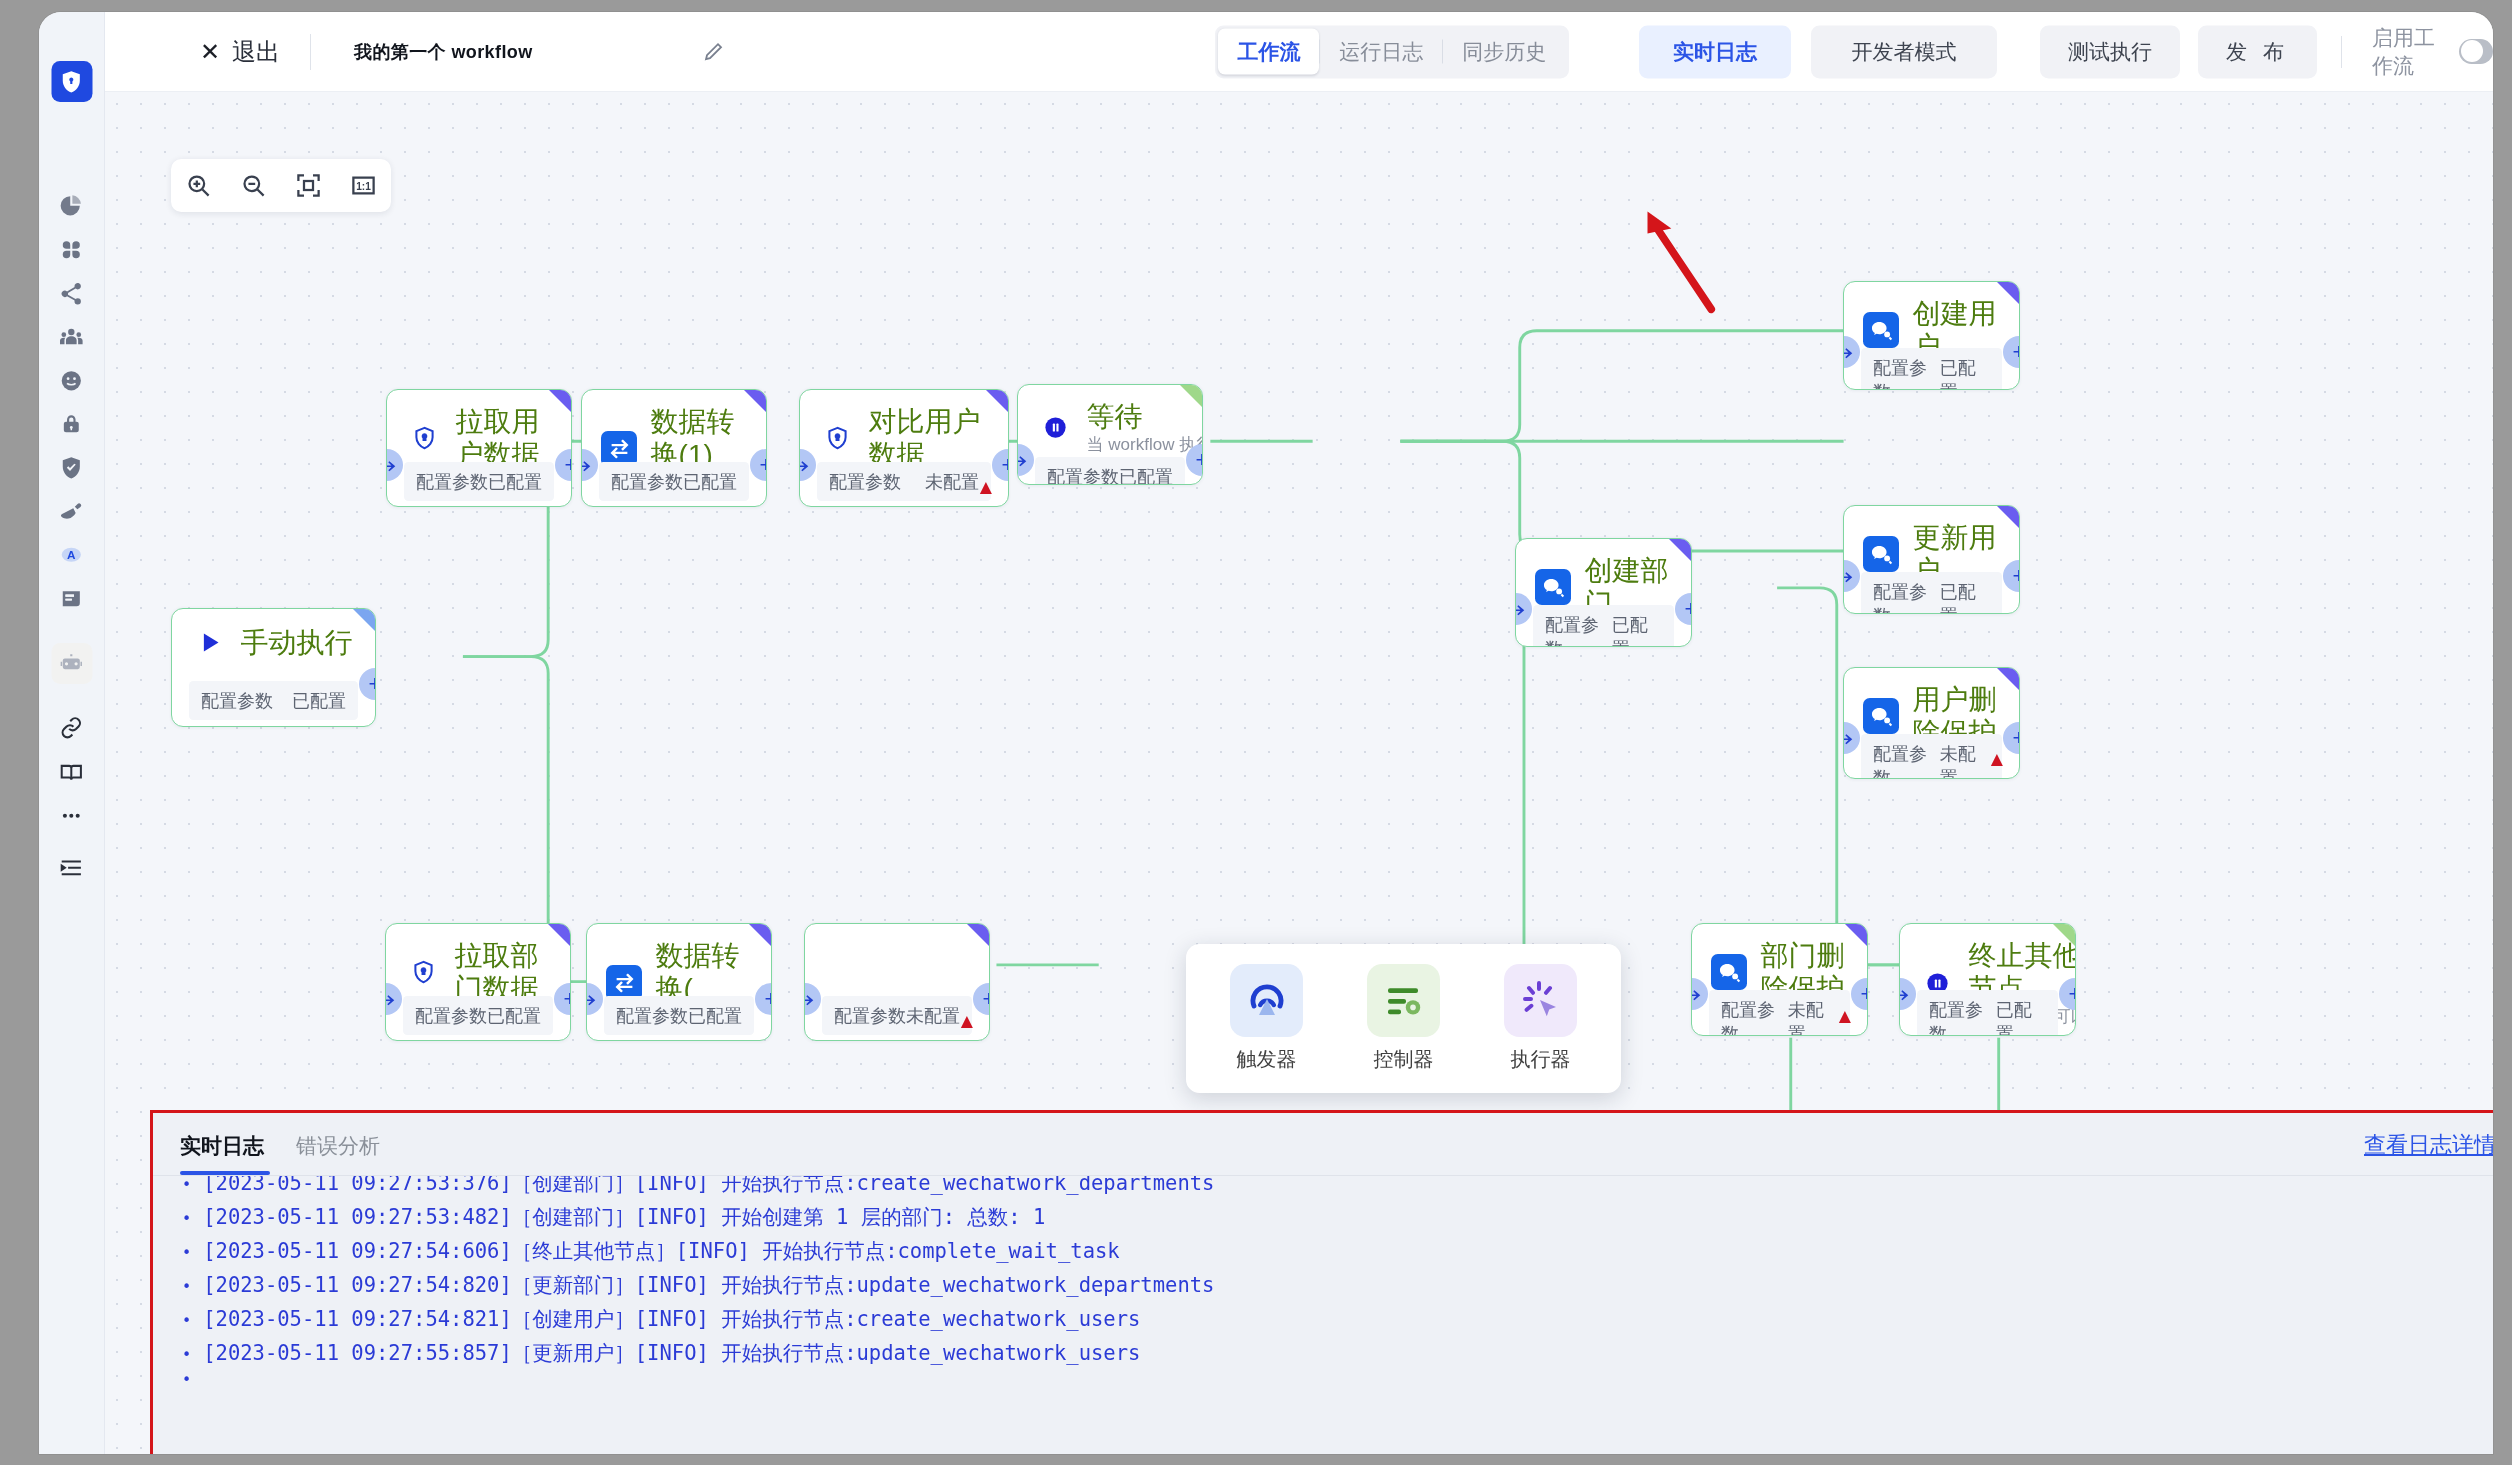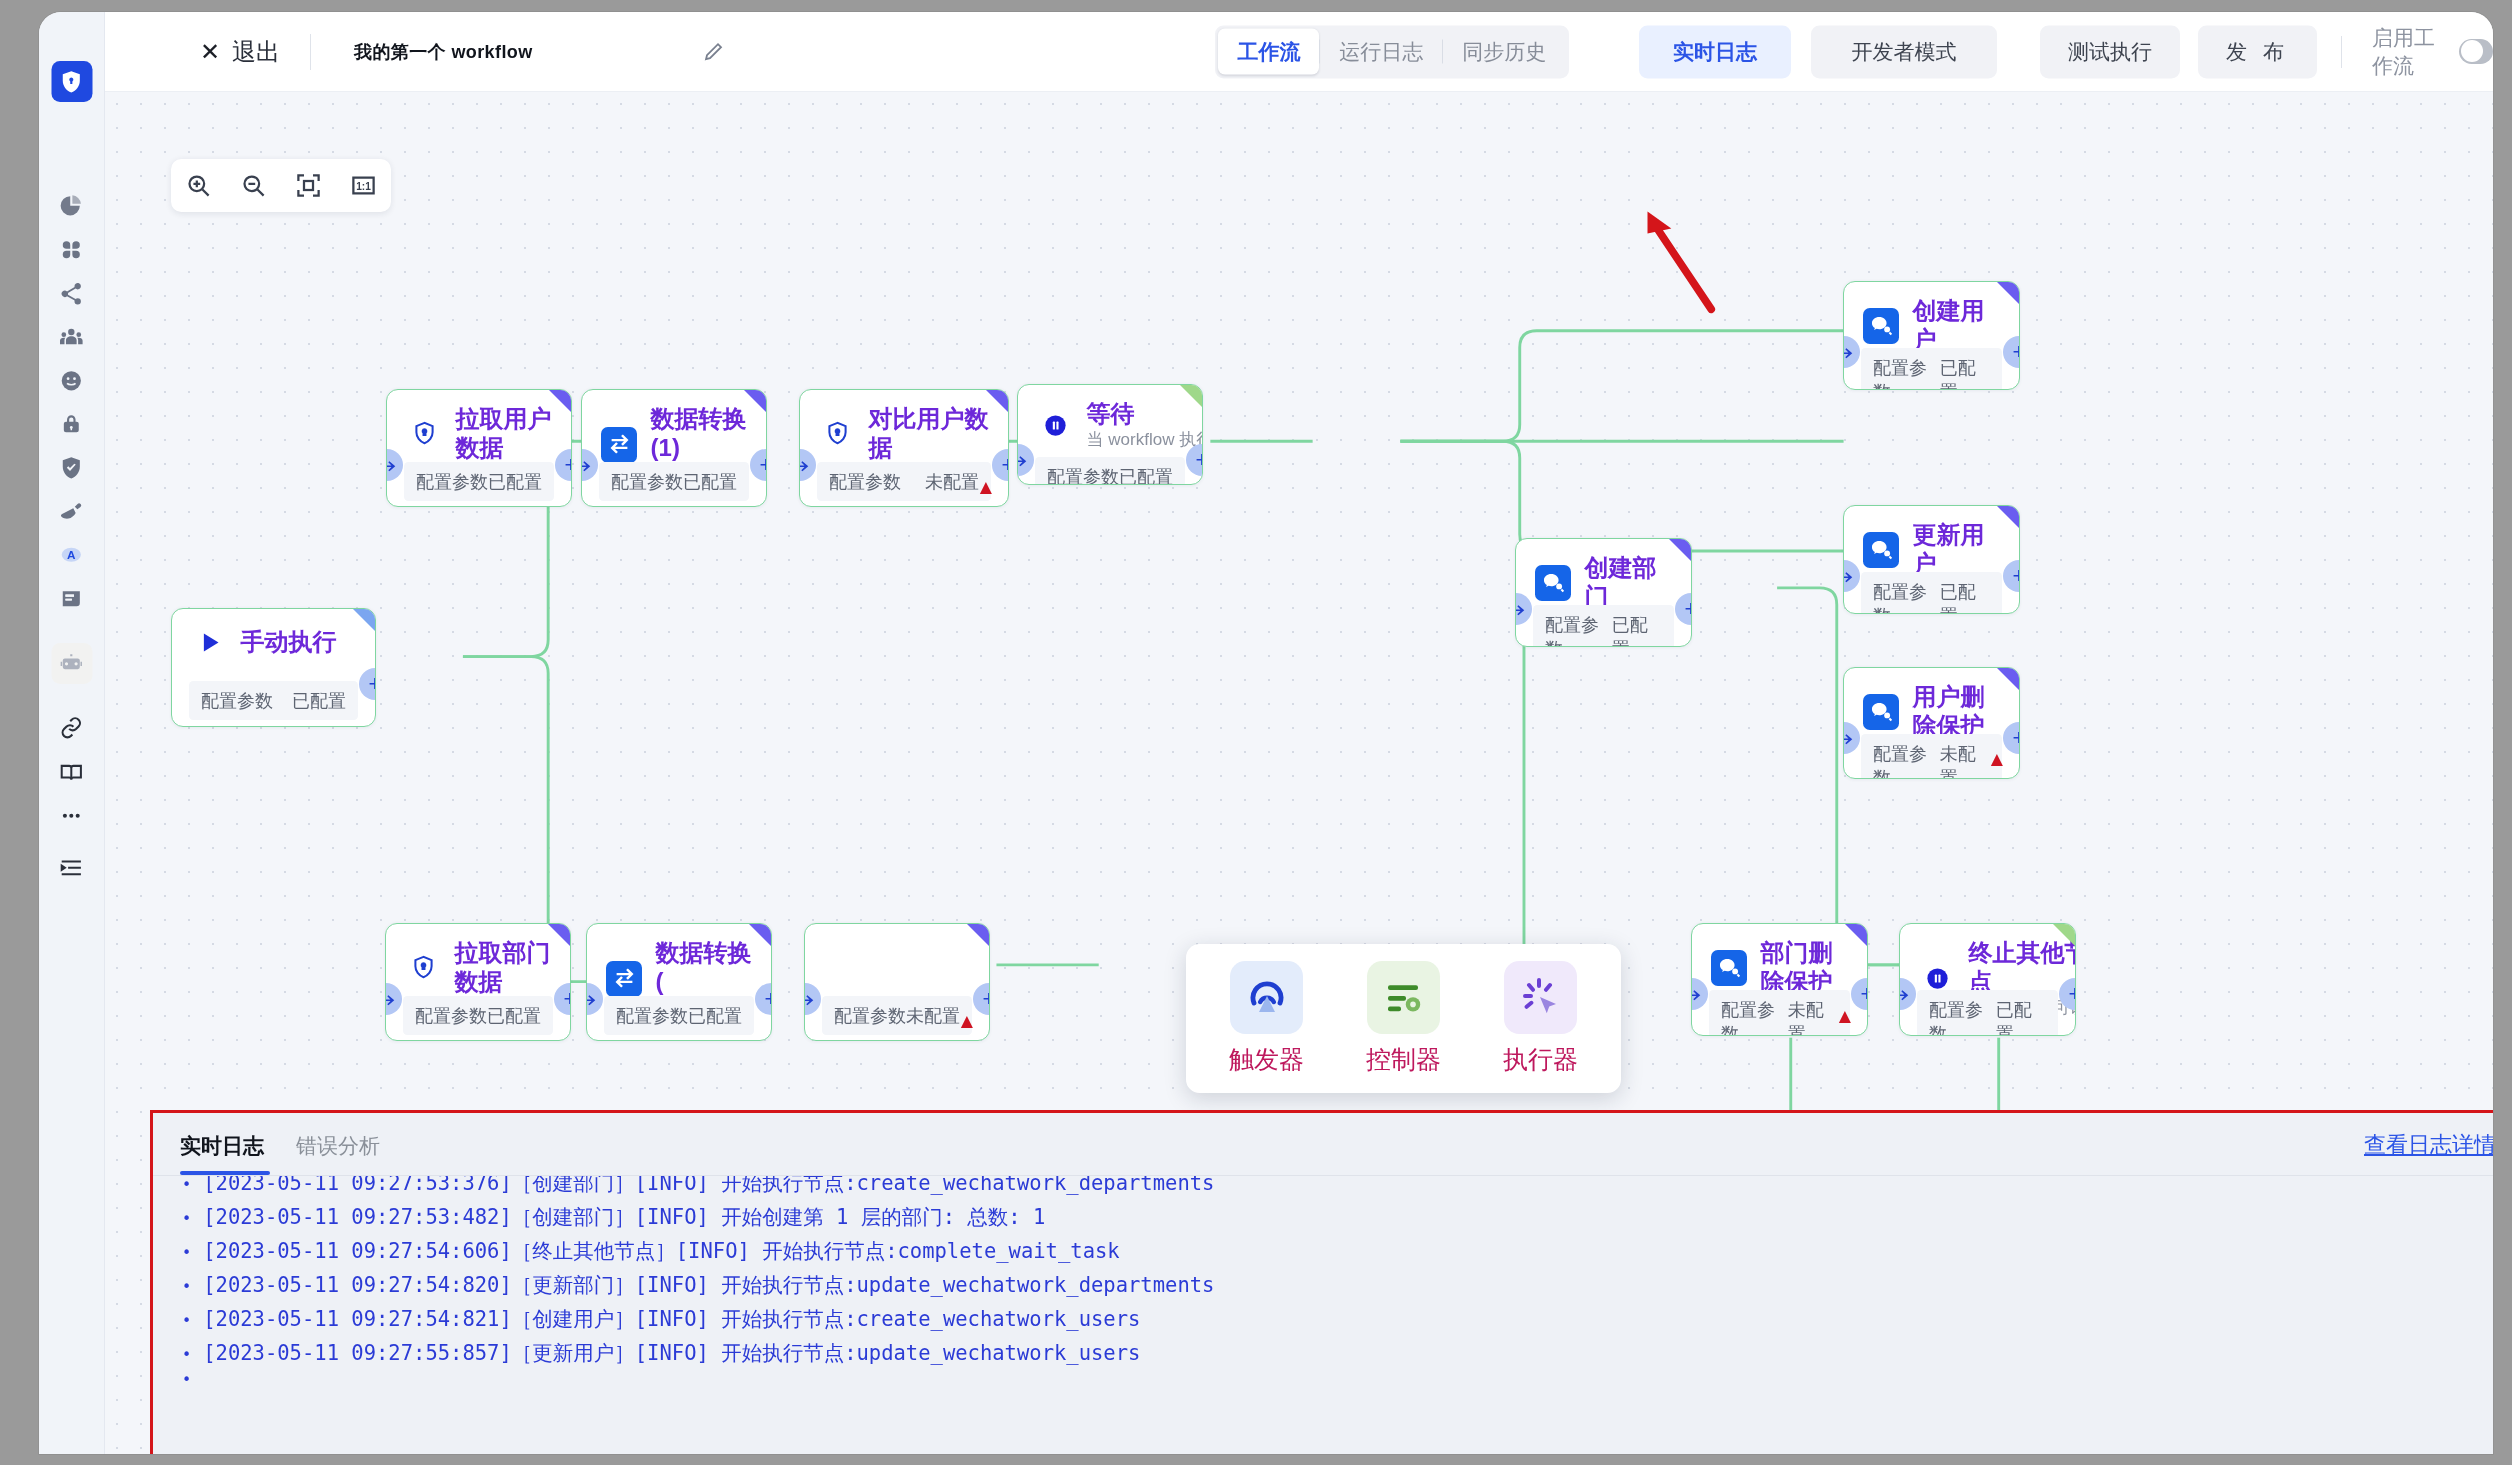--- a/index.html
+++ b/index.html
@@ -84,21 +84,21 @@
   .node .corner{ position:absolute; right:0; top:0; width:0; height:0;
                  border-top:22px solid #6a5df0; border-left:22px solid transparent; }
   .node .corner.green{ border-top-color:#9fd88a; }
   .node .corner.lightblue{ border-top-color:#7ba6f0; }
   .node .head{ display:flex; align-items:center; gap:13.6px; padding:15.3px 17px 0 19px; }
   .node .nico{ width:36px; height:36px; border-radius:6.8px; flex:none;
                display:flex; align-items:center; justify-content:center; }
   .node .nico.blue{ background:#1565e8; color:#fff; }
   .node .nico.plain{ background:transparent; }
   .node .nico svg{ width:27px; height:27px; display:block; }
-  .node .ttl{ font-size:24px; font-weight:700; color:#6d28d9; line-height:1.18; }
+  .node .ttl{ font-size:28px; font-weight:400; color:#4d7c0f; line-height:1.18; }
   .node .sub{ font-size:17px; color:#8b919e; line-height:1.2; margin-top:1.7px;
               white-space:nowrap; overflow:hidden; max-width:196px; }
   .node .cfg{ position:absolute; left:17px; right:17px; bottom:auto;
               background:#f3f5f9; border-radius:4.3px; padding:7.7px 12px;
               display:flex; justify-content:space-between; font-size:18px; color:#5d6472; }
   .node .warn{ position:absolute; right:12px; bottom:6.8px; color:#cf1322; font-size:20.5px; }
 
   .port{ position:absolute; width:32px; height:32px; border-radius:50%;
          background:#b3c7f5; color:#1f3fd0; display:flex; align-items:center;
          justify-content:center; font-size:22px; z-index:20; cursor:pointer; }
@@ -106,21 +106,21 @@
 
   
   #popup{ position:absolute; left:1081px; top:852px; width:435px; height:149px;
           background:#fff; border-radius:13.6px; z-index:60;
           box-shadow:0 5.1px 22px rgba(25,35,60,.17); display:flex;
           align-items:center; justify-content:space-around; padding:0 12px; }
   #popup .pit{ display:flex; flex-direction:column; align-items:center; gap:8.5px; cursor:pointer; }
   #popup .pbox{ width:73px; height:73px; border-radius:15.3px;
                 display:flex; align-items:center; justify-content:center; }
   #popup .pbox svg{ width:48px; height:48px; }
-  #popup .plbl{ font-size:25px; color:#be185d; }
+  #popup .plbl{ font-size:20px; color:#404040; }
 
   
   #redarrow{ position:absolute; left:1517px; top:111px; z-index:200; pointer-events:none; }
 
   
   #logpanel{ position:absolute; left:111px; top:1098px; width:2378px; height:356px;
              background:#eef1f6; border:3.4px solid #d4151a; z-index:120; }
   #logtabs{ position:relative; height:63px; border-bottom:0.9px solid #dfe3ea; background:#eef1f6; }
   .ltab{ position:absolute; top:19px; font-size:21px; cursor:pointer; }
   #ltab0{ left:27px; color:#11151d; font-weight:700; }

